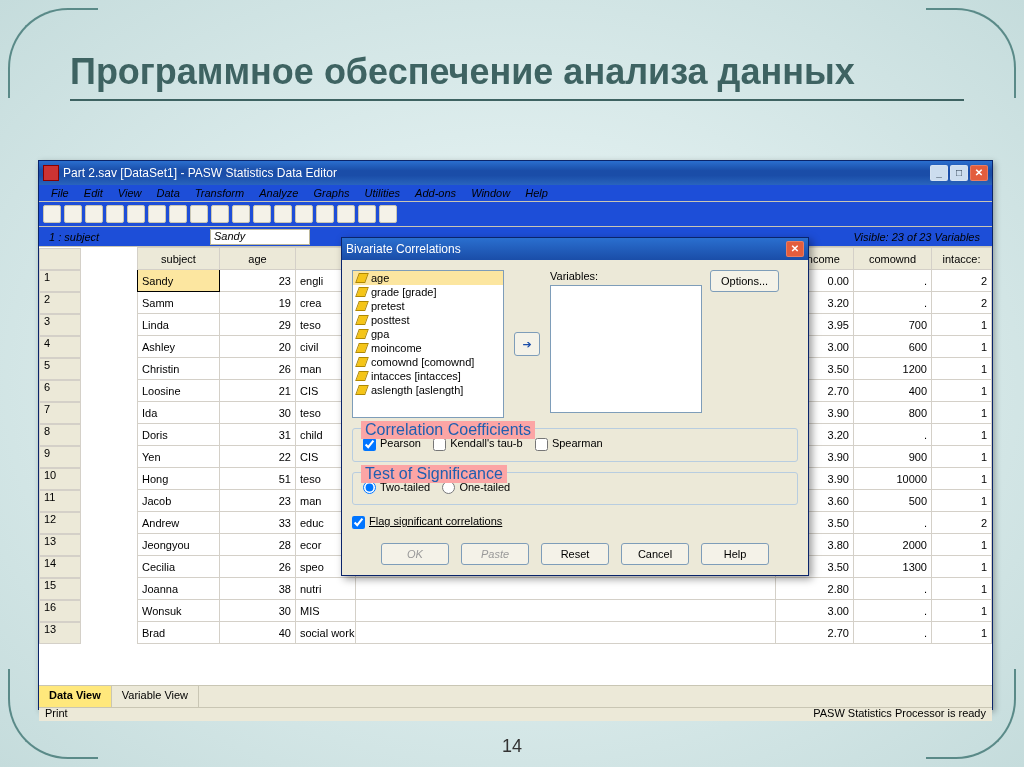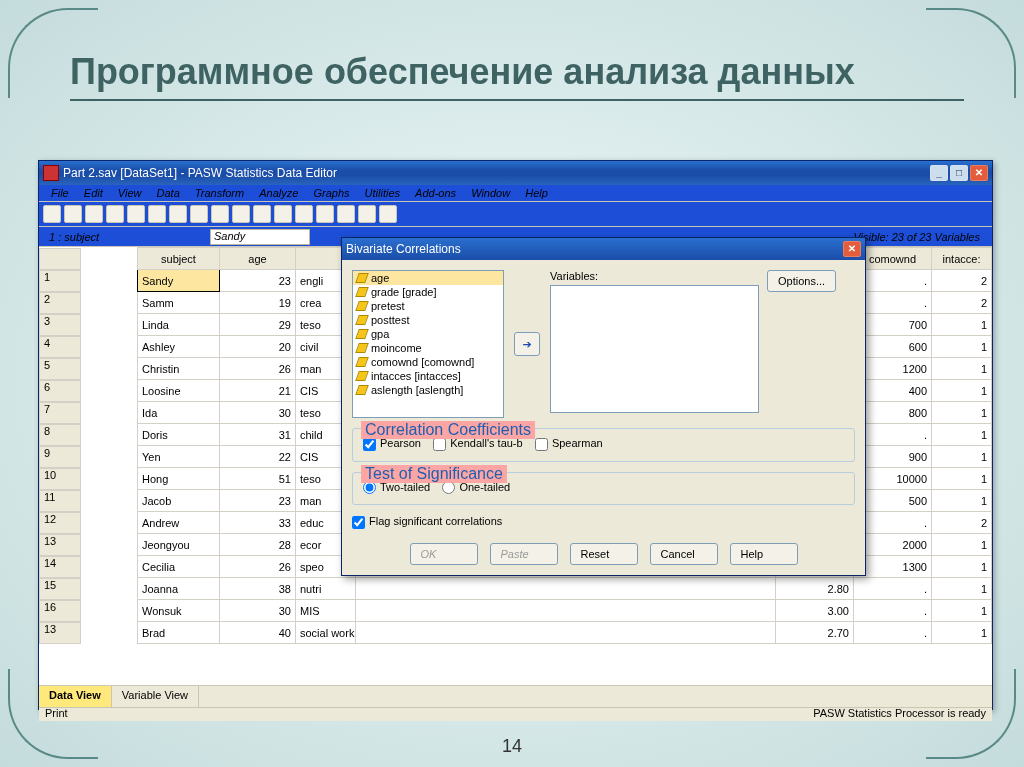--- a/index.html
+++ b/index.html
@@ -41,35 +41,35 @@
 .gridtbl td.sel { background: #fce6a0; border: 1px solid #000; }
 .colw-subject { width: 82px; } .colw-age { width: 76px; } .colw-major { width: 60px; }
 .colw-gap { width: 420px; } .colw-moincome { width: 78px; } .colw-comownd { width: 78px; } .colw-intacce { width: 60px; }
 
 .tabs { height: 22px; background: #ece9d8; display: flex; border-top: 1px solid #c9c6b4; }
 .tab { padding: 3px 10px; border-right: 1px solid #c9c6b4; background: #ece9d8; }
 .tab.active { background: #ffe87c; font-weight: bold; }
 .statusbar { height: 14px; background: #ece9d8; display: flex; border-top: 1px solid #c9c6b4; font-size: 11px; padding: 2px 6px; align-items: flex-end; }
 .statusbar .right { margin-left: auto; }
 
-.dlg { position: absolute; top: 76px; left: 302px; width: 525px; background: #ece9d8; border: 1px solid #0a246a; box-shadow: 3px 3px 8px rgba(0,0,0,.4); }
+.dlg { position: absolute; top: 76px; left: 302px; width: 468px; background: #ece9d8; border: 1px solid #0a246a; box-shadow: 3px 3px 8px rgba(0,0,0,.4); }
 .dlgtitle { height: 22px; background: linear-gradient(#2a6fcf,#1a4da8); color:#fff; display:flex; align-items:center; padding:0 4px; font-size:12px; }
 .dlgbody { padding: 10px; }
 .row { display:flex; gap:8px; }
 .listbox { width:152px; height:148px; background:#fff; border:1px solid #7e9db9; overflow:hidden; }
 .listbox .item { padding:1px 4px; display:flex; align-items:center; gap:4px; font-size:11px; }
 .listbox .item.sel { background:#fce6a0; }
 .ruler { width:10px; height:10px; background:linear-gradient(90deg,#f5c518,#f5c518); display:inline-block; border:1px solid #b08800; transform: skewX(-20deg); }
 .mid { display:flex; flex-direction:column; justify-content:center; align-items:center; width:30px; }
 .arrowbtn { width:26px; height:24px; border:1px solid #7e9db9; background:#f4f2e8; border-radius:3px; color:#1a4da8; text-align:center; line-height:22px; }
 .varbox { flex:1; }
 .varbox .lbl { font-size:11px; margin-bottom:3px; }
 .varlist { width:100%; height:128px; background:#fff; border:1px solid #7e9db9; }
 .opts { width:88px; }
-.btn { display:inline-block; min-width:68px; height:22px; border:1px solid #7e9db9; background:#f4f2e8; border-radius:3px; line-height:20px; font-size:11px; padding:0 10px; }
+.btn { display:inline-block; min-width:68px; height:22px; border:1px solid #7e9db9; background:#f4f2e8; border-radius:3px; text-align:center; line-height:20px; font-size:11px; padding:0 10px; }
 .btn.dis { color:#999;font-style:italic; }
 .group { border:1px solid #b8cde0; border-radius:3px; margin-top:10px; padding:8px 10px 10px; position:relative; }
 .group .legend { position:absolute; top:-8px; left:8px; background:#fca5a5; padding:0 4px; color:#1f5fb0; font-size:16px; }
 .cb, .rd { margin-right:4px; vertical-align:middle; }
 .dlgbtns { display:flex; gap:12px; justify-content:center; margin-top:14px; }
 </style>
 </head>
 <body>
 
 <div class="corner tl"></div>
@@ -369,21 +369,21 @@
         <label><input type="checkbox" class="cb" style=""><span>Spearman</span></label>
       </div>
 
       <div class="group">
         <span class="legend">Test of Significance</span>
         <label><input type="radio" name="sig" class="rd" checked="" style=""><span>Two-tailed</span></label>
         &nbsp;&nbsp;
         <label><input type="radio" name="sig" class="rd" style=""><span>One-tailed</span></label>
       </div>
 
-      <div style="margin-top:10px;">
+      <div style="margin-top:10px;text-decoration:underline;">
         <label><input type="checkbox" class="cb" checked="" style=""><span>Flag significant correlations</span></label>
       </div>
 
       <div class="dlgbtns">
         <div class="btn dis">OK</div>
         <div class="btn dis">Paste</div>
         <div class="btn">Reset</div>
         <div class="btn">Cancel</div>
         <div class="btn">Help</div>
       </div>

